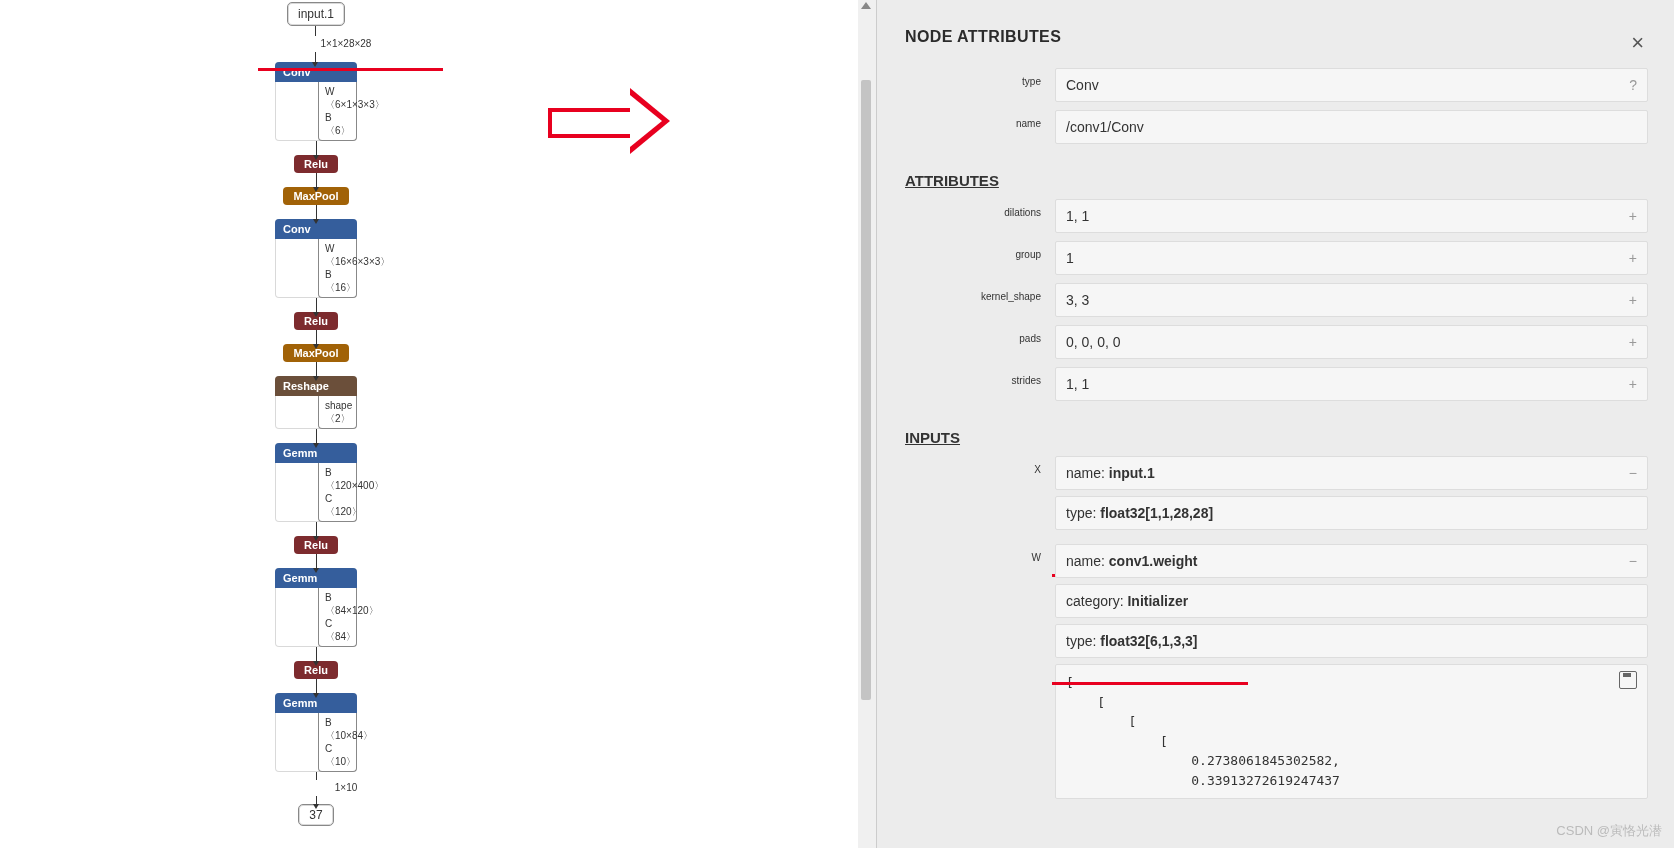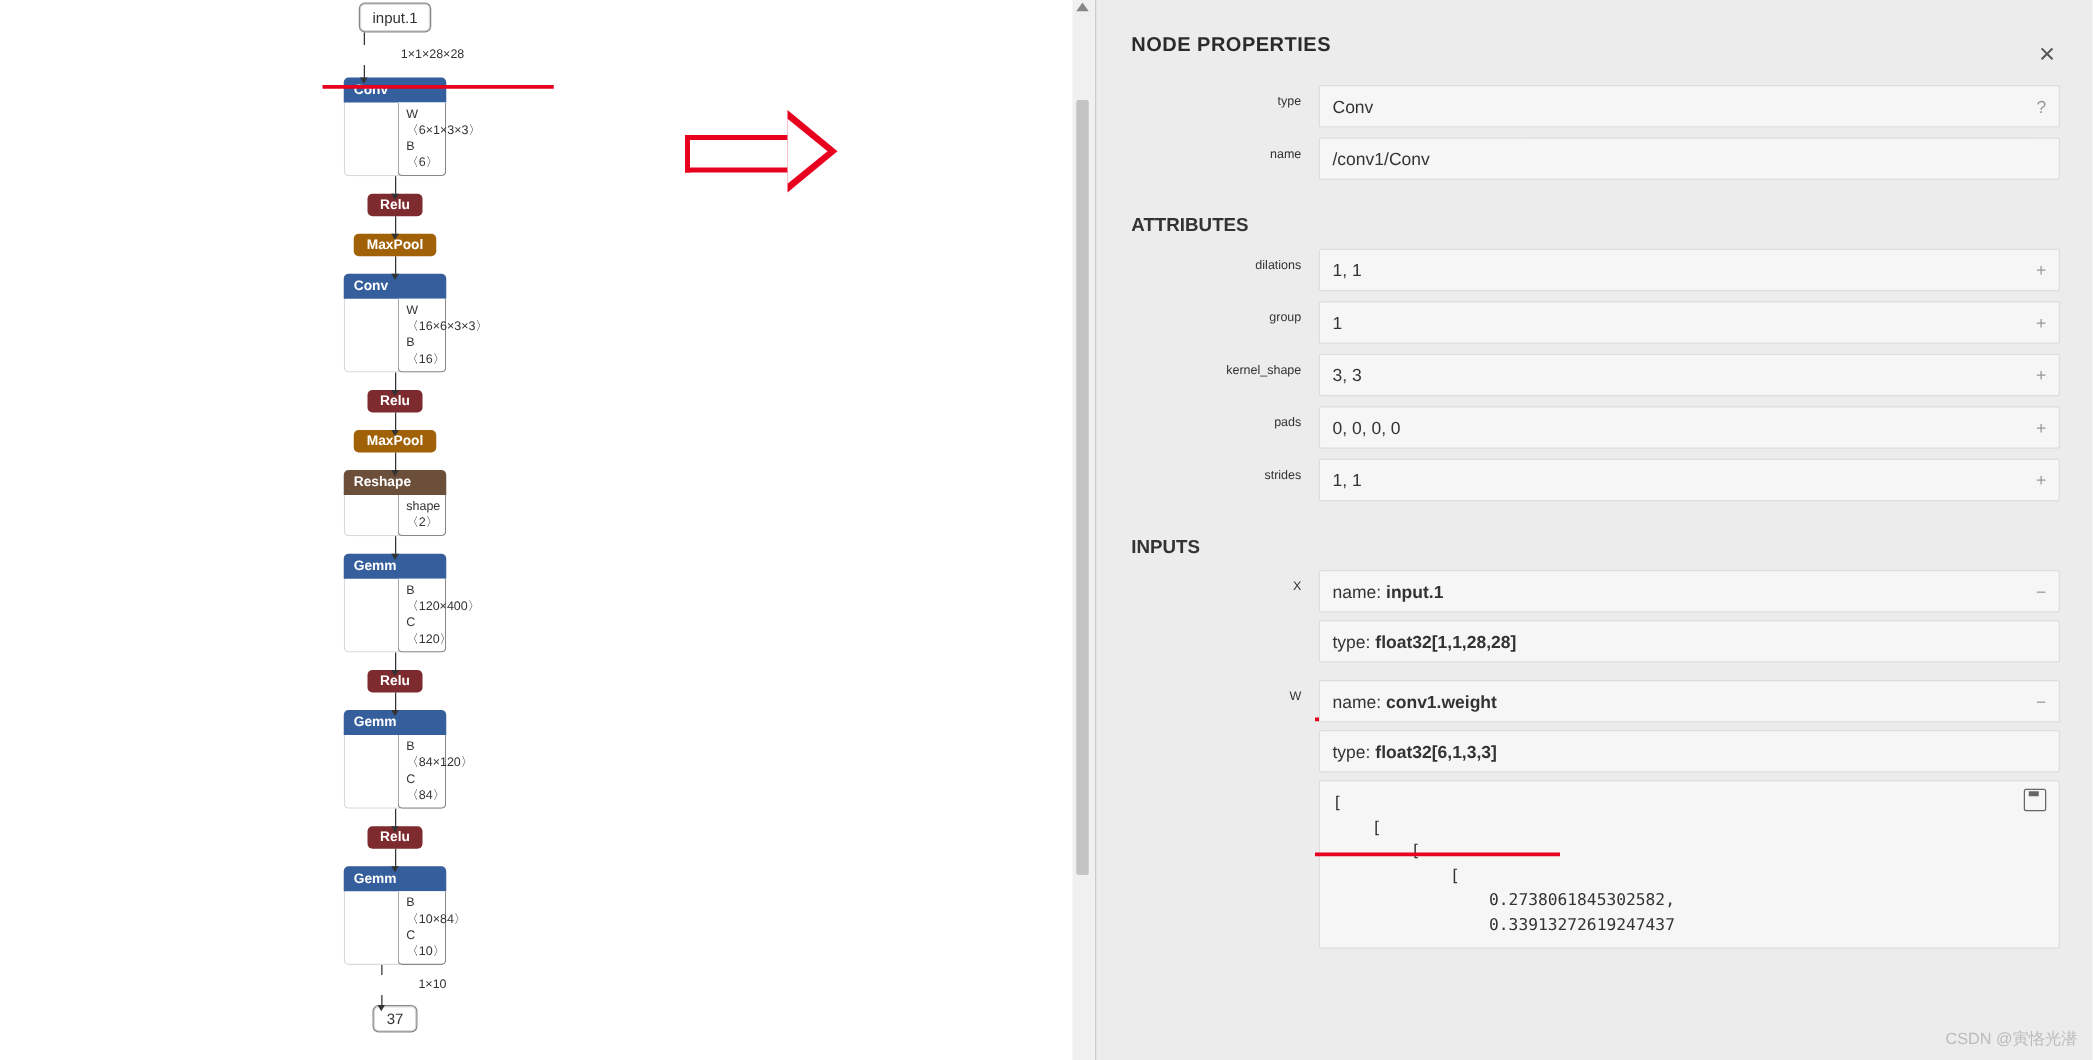--- a/index.html
+++ b/index.html
@@ -1,41 +1,41 @@
 <!DOCTYPE html>
 <html><head>
 <meta charset="utf-8">
 <style>
   html, body { margin: 0; padding: 0; font-family: "Segoe UI", Arial, sans-serif; font-size: 14px; color: #333; background: #fff; }
   body { width: 1674px; height: 848px; overflow: hidden; position: relative; }
   
   .graph-pane { position: absolute; left: 0; top: 0; width: 858px; height: 848px; background: #fff; overflow: hidden; }
   .graph-col { position: absolute; left: 275px; top: 2px; display: flex; flex-direction: column; align-items: center; }
-  .graph-col .arrow-gap { display: flex; flex-direction: column; }
+  .graph-col .arrow-gap { display: flex; flex-direction: column; align-items: center; }
   .arrow-line { width: 1px; background: #333; height: 12px; position: relative; }
   .arrow-line::after { content: ""; position: absolute; left: -3px; bottom: -5px; border-left: 3px solid transparent; border-right: 3px solid transparent; border-top: 5px solid #333; }
   .arrow-line.noarr::after { display: none; }
   
   .node { border-radius: 4px; text-align: left; font-size: 11px; box-shadow: 0 0 0 1px rgba(0,0,0,.15) inset; }
   .node-input { background: #fff; border: 1px solid #888; border-radius: 5px; padding: 4px 10px; font-size: 12px; }
   .node-op { width: 82px; }
   .node-op .hdr { color: #fff; padding: 4px 8px; font-weight: 600; border-radius: 4px 4px 0 0; }
   .node-op .body { background: #fff; border: 1px solid #888; border-top: none; border-radius: 0 0 4px 4px; padding: 3px 6px; font-size: 10px; line-height: 1.3; margin-left: 43px; }
   .hdr.blue { background: #355e9c; }
   .hdr.brown{ background: #6b4f3a; }
   .pill { border-radius: 4px; color: #fff; padding: 3px 10px; font-size: 11px; font-weight: 600; }
   .pill.red { background: #7d2b2e; }
   .pill.green { background: #a16207; }
   .shape-label { font-size: 10px; color: #333; position: relative; left: 30px; padding: 2px 0 3px; }
   .red-underline { position: absolute; height: 3px; background: #e8001f; }
   
   .prop-pane { position: absolute; left: 876px; top: 0; right: 0; height: 848px; background: #ececec; border-left: 1px solid #ccc; padding: 28px 26px 0 28px; box-sizing: border-box; overflow: hidden; }
   .prop-title { font-size: 16px; font-weight: 700; letter-spacing: .4px; color: #2b2b2b; }
   .close-x { position: absolute; top: 30px; right: 30px; font-size: 22px; color: #555; cursor: pointer; }
-  .section { font-size: 15px; font-weight: 700; margin-top: 28px; margin-bottom: 10px; }
+  .section { font-size: 15px; font-weight: 700; margin-top: 28px; margin-bottom: 10px; text-decoration: underline; }
   .row { display: flex; align-items: stretch; margin-bottom: 8px; }
   .row .lab { width: 136px; text-align: right; padding-right: 14px; font-size: 10px; color: #333; padding-top: 8px; }
   .row .val { flex: 1; background: #f6f6f6; border: 1px solid #ddd; border-radius: 2px; padding: 8px 10px; font-size: 14px; color: #333; position: relative; }
   .row .val .q { position: absolute; right: 10px; top: 8px; color: #999; }
   .row .val .plus { position: absolute; right: 10px; top: 8px; color: #999; }
   .row .val.stack { padding: 0; background: transparent; border: none; }
   .stack .sub { background: #f6f6f6; border: 1px solid #ddd; border-radius: 2px; padding: 8px 10px; margin-bottom: 6px; position: relative; }
   .stack .sub .minus { position: absolute; right: 10px; top: 8px; color: #999; }
   .bold { font-weight: 700; }
   .tensor-block { font-family: Consolas, monospace; font-size: 13px; padding: 6px 10px; line-height: 1.5; position: relative; }
@@ -159,21 +159,21 @@
       <div class="head"></div>
   </div>
 </div>
 
 <div class="scroll-gutter">
   <div class="scroll-up"></div>
   <div class="scroll-thumb"></div>
 </div>
 
 <div class="prop-pane">
-  <div class="prop-title">NODE PROPERTIES</div>
+  <div class="prop-title">NODE ATTRIBUTES</div>
   <div class="close-x">×</div>
 
   <div style="height:22px"></div>
   <div class="row">
     <div class="lab">type</div>
     <div class="val"><span>Conv</span><span class="q">?</span></div>
   </div>
   <div class="row">
     <div class="lab">name</div>
     <div class="val"><span>/conv1/Conv</span></div>
@@ -210,20 +210,21 @@
       <div class="sub"><span>type: </span><span class="bold">float32[1,1,28,28]</span></div>
     </div>
   </div>
 
   <div class="red-underline" style="left:1052px; top:574px; width:222px; position:fixed;"></div>
 
   <div class="row">
     <div class="lab">W</div>
     <div class="val stack">
       <div class="sub"><span>name: </span><span class="bold">conv1.weight</span><span class="minus">−</span></div>
+      <div class="sub"><span>category: </span><span class="bold">Initializer</span></div>
       <div class="sub"><span>type: </span><span class="bold">float32[6,1,3,3]</span></div>
       <div class="sub tensor-block">
         <div class="save-icon"></div>
         <div id="tensor-lines" style="white-space: pre;">[
     [
         [
             [
                 0.2738061845302582,
                 0.33913272619247437</div>
       </div>

